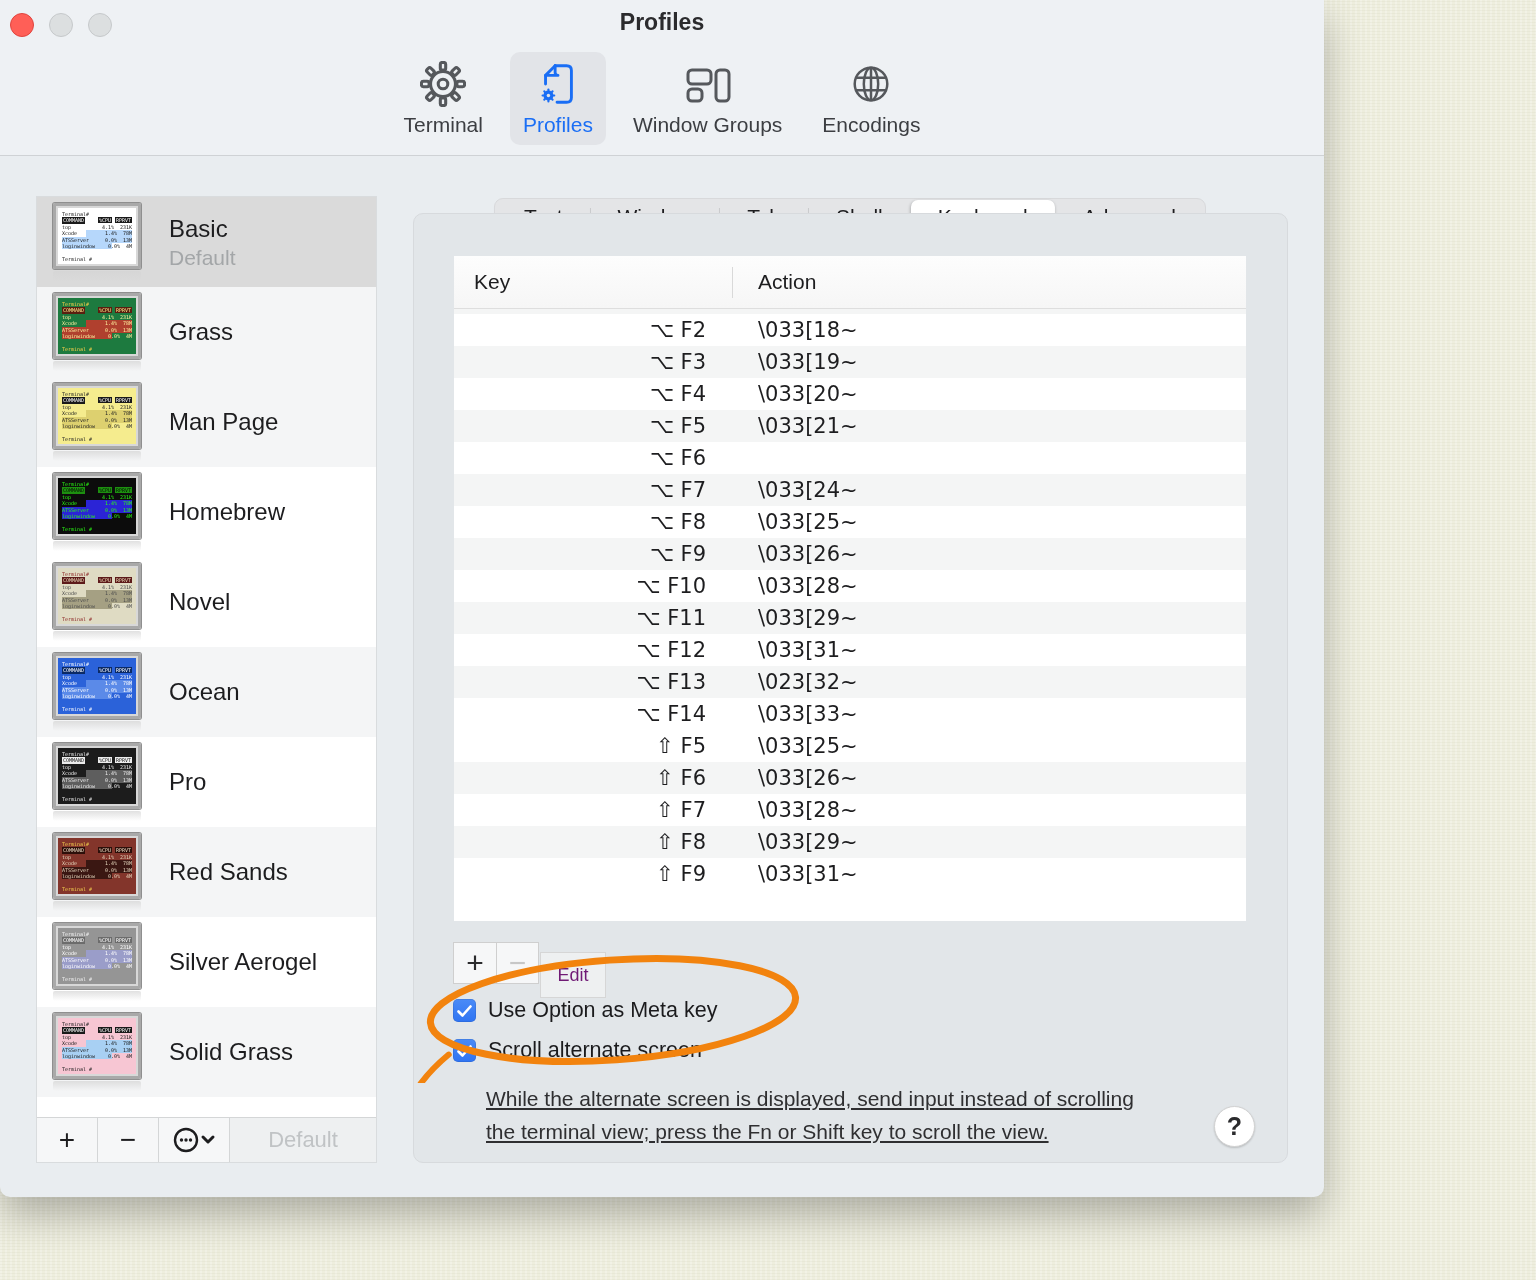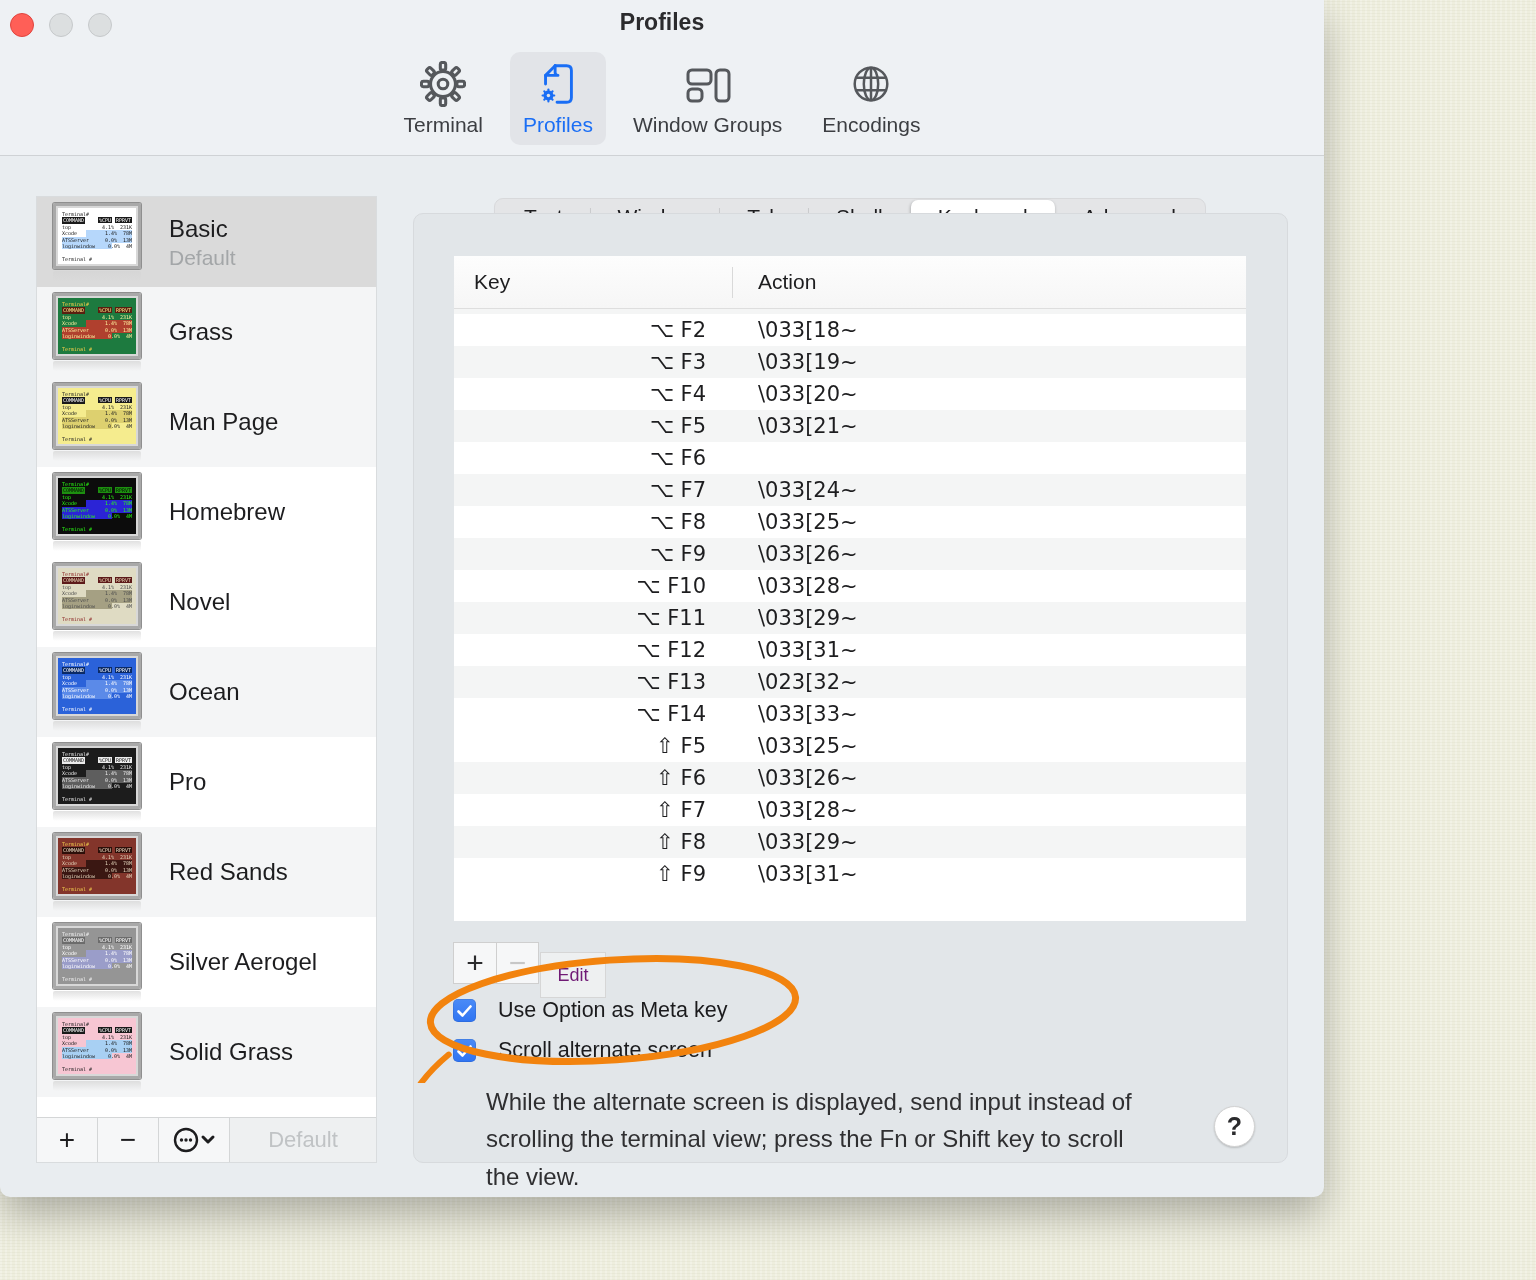--- a/index.html
+++ b/index.html
@@ -95,28 +95,28 @@
   
   .tbl-btns { position:absolute; left:39px; top:728px; display:flex; align-items:flex-start; }
   .pill { border:1px solid #cfcfcf; background:#f6f7f8; display:flex;
     align-items:center; justify-content:center; }
   .btn-add { width:44px; height:42px; font-size:30px; color:#2b2b2d; }
   .btn-remove { width:43px; height:42px; font-size:30px; color:#c7c7c7; margin-left:-1px; }
   .btn-edit { width:66px; height:46px; font-size:18px; color:#701a75; margin-left:1px;
     margin-top:10px; border-color:#d6d6d6; background:#eef0f1; }
 
   
-  .checkrow { position:absolute; left:39px; display:flex; align-items:center; gap:22px; }
+  .checkrow { position:absolute; left:39px; display:flex; align-items:center; gap:12px; }
   .checkbox { width:23px; height:23px; border-radius:5px;
     background:linear-gradient(#4a8bf7,#2f74f2); display:flex;
     align-items:center; justify-content:center; box-shadow:inset 0 0 0 .5px rgba(0,0,0,.15); }
   .checklabel { font-size:21.5px; color:#1b1b1d; }
 
   .descr { position:absolute; left:72px; top:869px; width:660px;
-    font-size:24px; line-height:1.56; color:#2f2f31; }
+    font-size:21px; line-height:1.56; color:#2f2f31;text-decoration:underline; }
 
   .help-btn { position:absolute; left:800px; top:892px; width:41px; height:41px;
     border-radius:50%; background:#fff; border:1px solid #d2d2d2;
     box-shadow:0 1px 2px rgba(0,0,0,.18); display:flex; align-items:center;
     justify-content:center; font-size:25px; font-weight:bold; color:#2b2b2d; }
 
   .annotation { position:absolute; left:408px; top:938px; width:410px; height:145px;
     pointer-events:none; }
 </style>
 </head>

